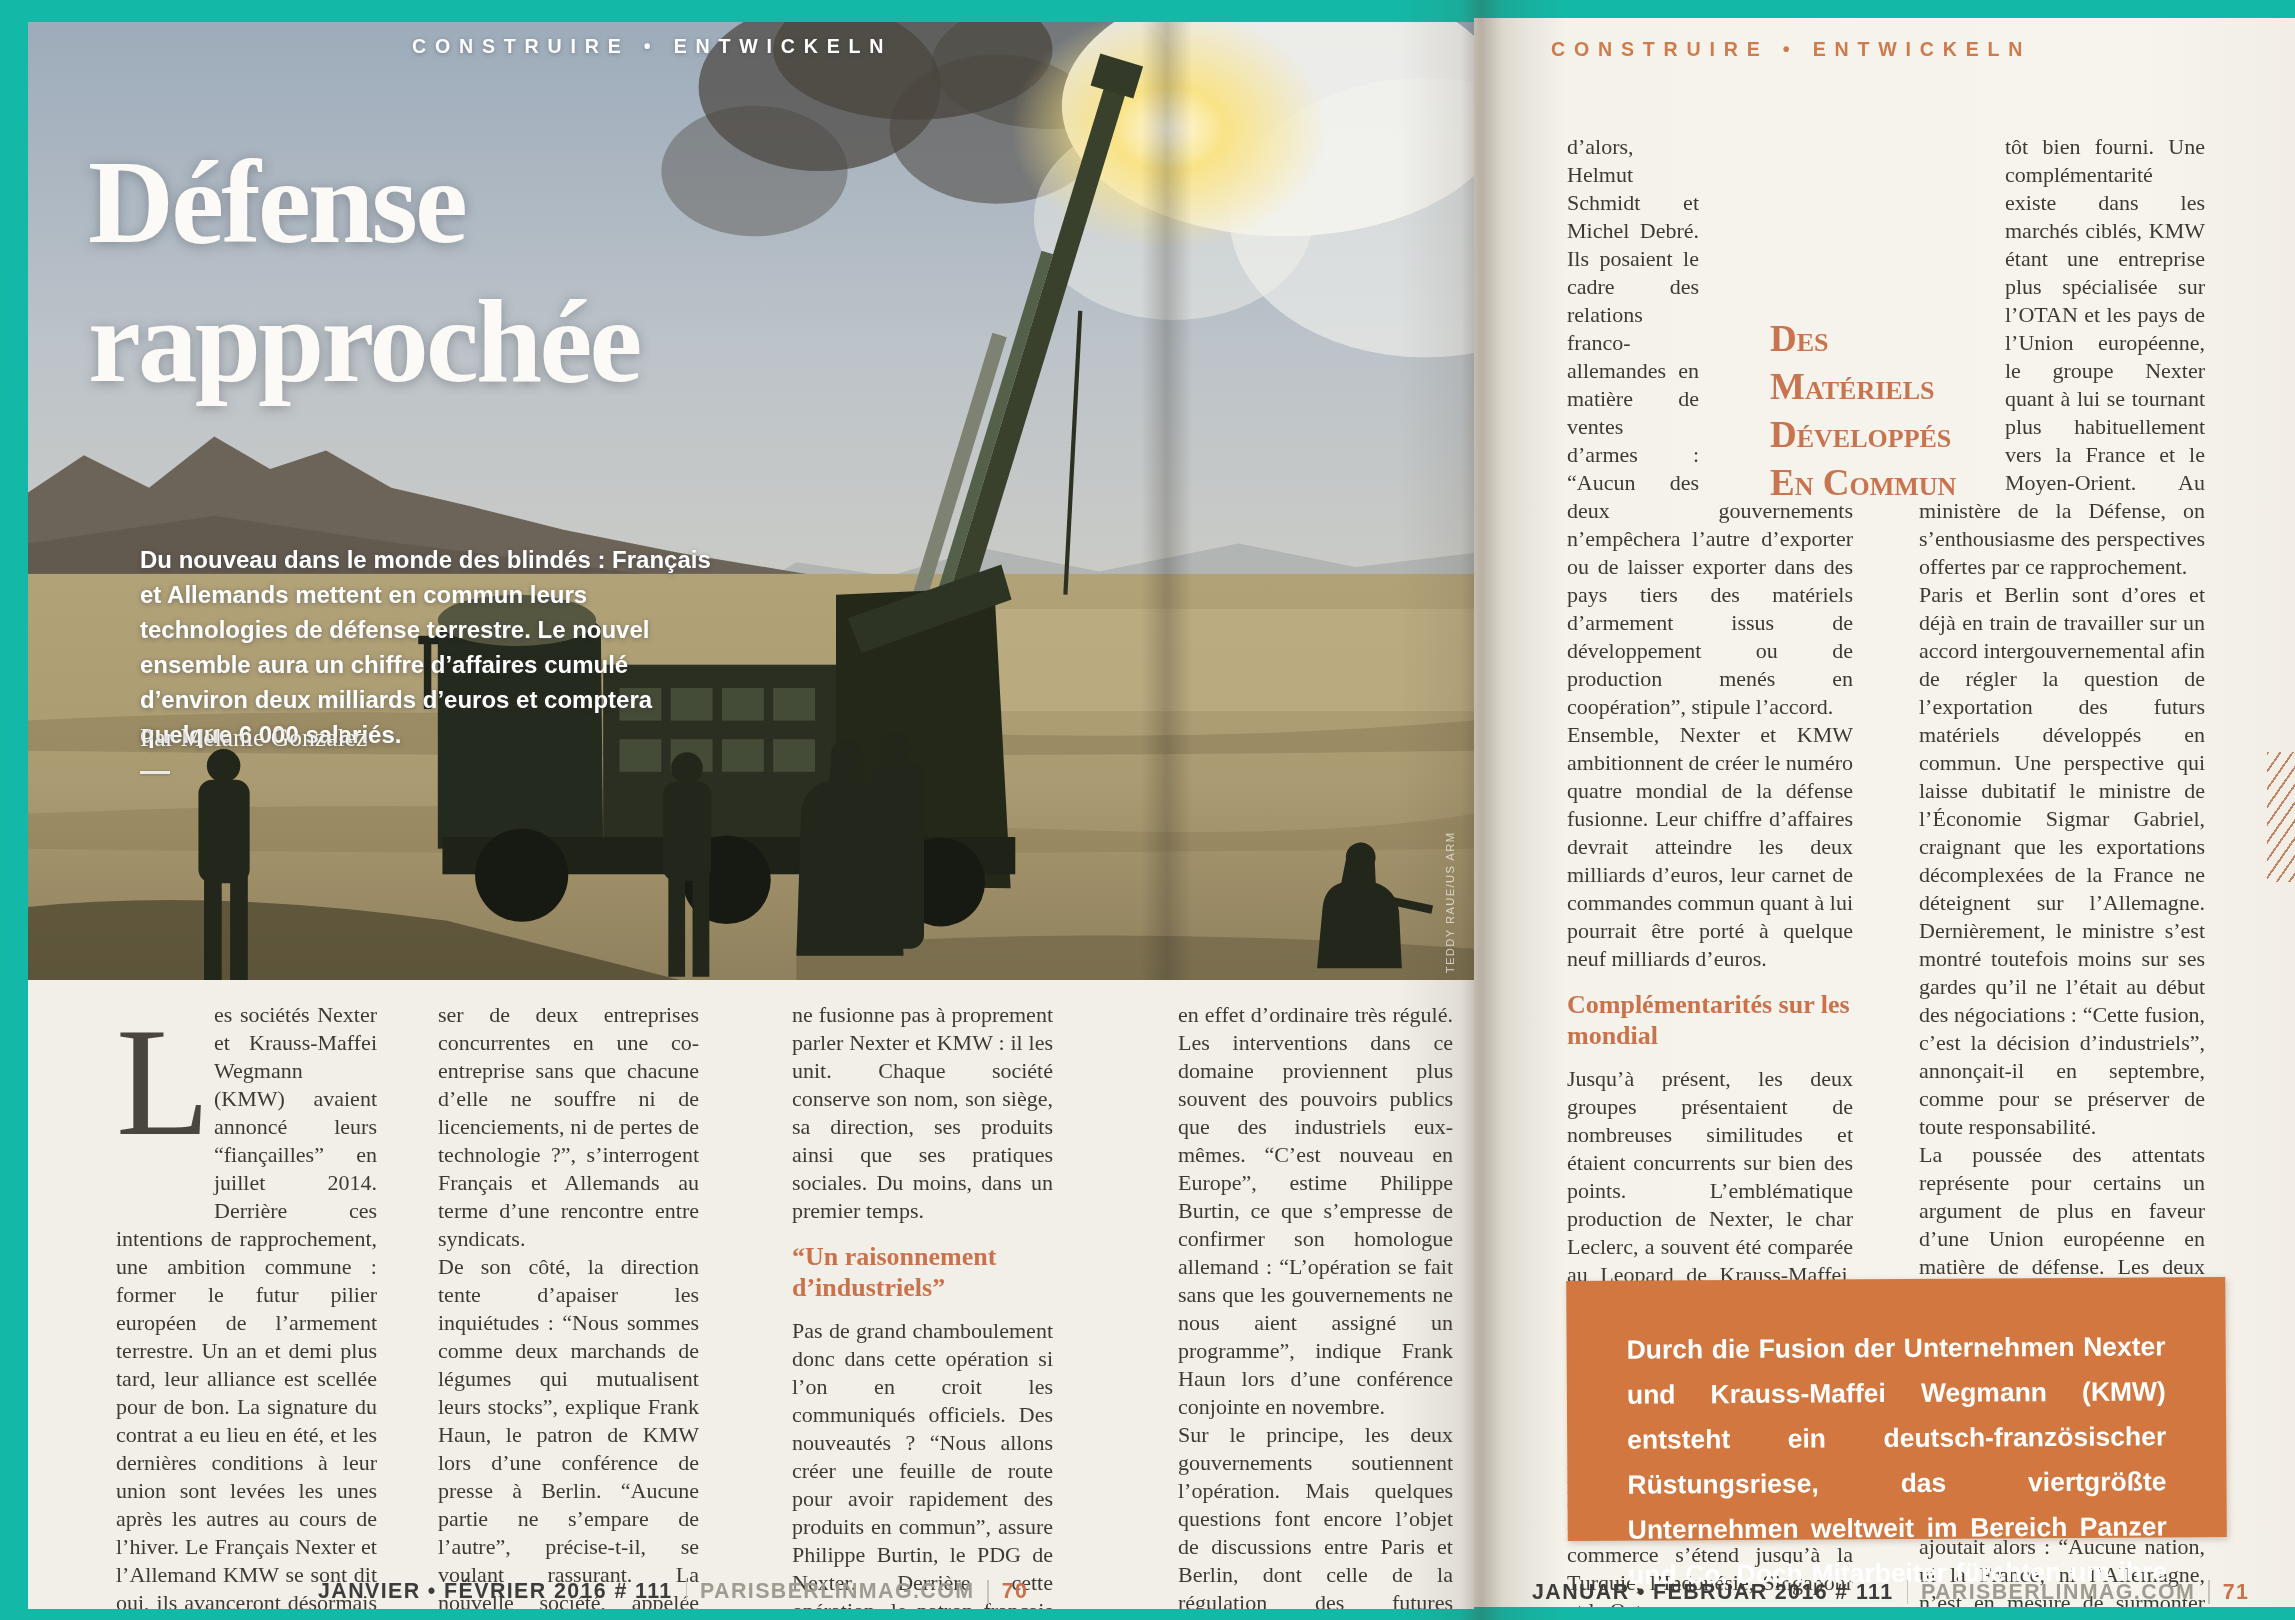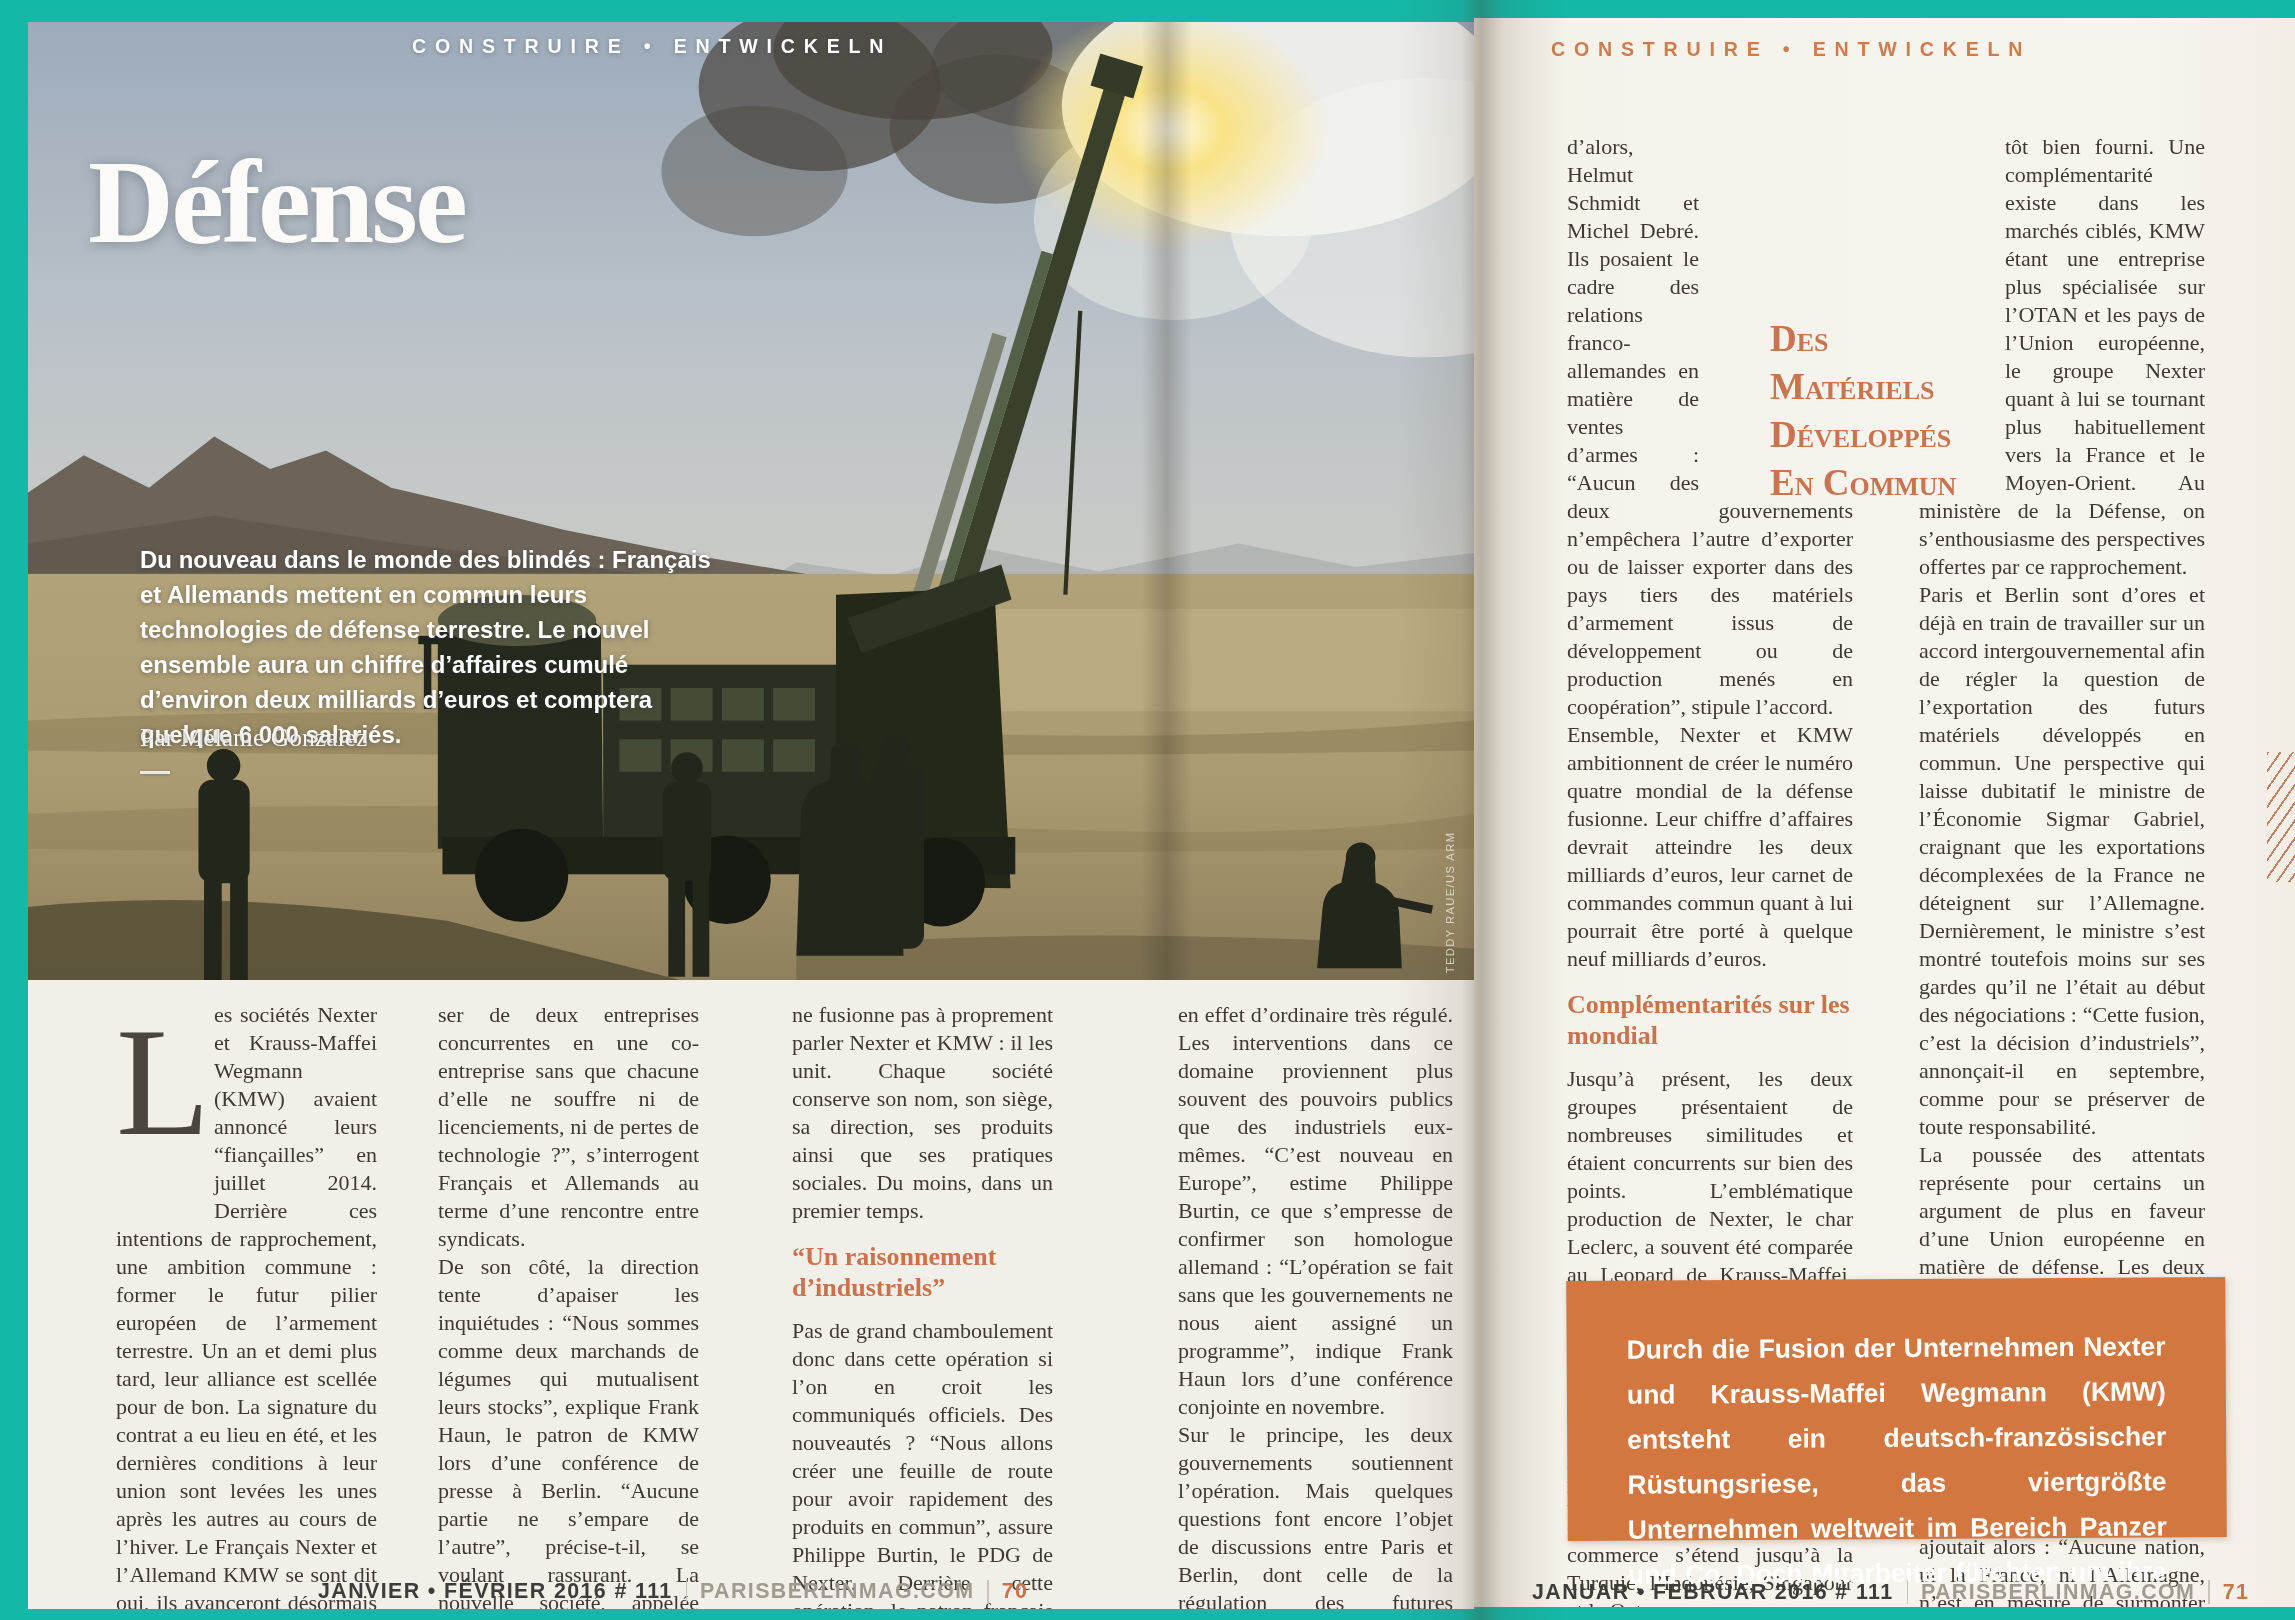--- a/index.html
+++ b/index.html
@@ -166,20 +166,21 @@
           <rect x="1812" y="1590" width="112" height="400" rx="30"></rect>
           <path d="M2768,2032 L2780,1900 Q2785,1858 2820,1848 L2830,1798 A32,32 0 1 1 2892,1804 L2894,1848 Q2938,1863 2944,1910 L2950,2032 Z"></path>
           <rect x="2890" y="1870" width="130" height="18" transform="rotate(12 2890 1870)"></rect>
         </g>
         <rect x="2390" y="0" width="110" height="2057" fill="url(#crease)"></rect>
       </svg>
 
       <div class="kicker-left">CONSTRUIRE • ENTWICKELN</div>
       <div class="title">
         <div>Défense</div>
+        <div>rapprochée</div>
       </div>
       <div class="standfirst">Du nouveau dans le monde des blindés : Français et Allemands mettent en commun leurs technologies de défense terrestre. Le nouvel ensemble aura un chiffre d’affaires cumulé d’environ deux milliards d’euros et comptera quelque 6 000 salariés.</div>
       <div class="byline">Par Mélanie Gonzalez</div>
       <div class="byline-dash"></div>
       <div class="photo-credit">© TEDDY RAUE/US ARM</div>
     </div>
 
     <div class="bodycol c1">
       <p><span class="dropcap">L</span><span>es sociétés Nexter et Krauss-Maffei Wegmann (KMW) avaient annoncé leurs “fiançailles” en juillet 2014. Derrière ces intentions de rapprochement, une ambition commune : former le futur pilier européen de l’armement terrestre. Un an et demi plus tard, leur alliance est scellée pour de bon. La signature du contrat a eu lieu en été, et les dernières conditions à leur union sont levées les unes après les autres au cours de l’hiver. Le Français Nexter et l’Allemand KMW se sont dit oui, ils avanceront désormais côte à côte.</span></p>
 

